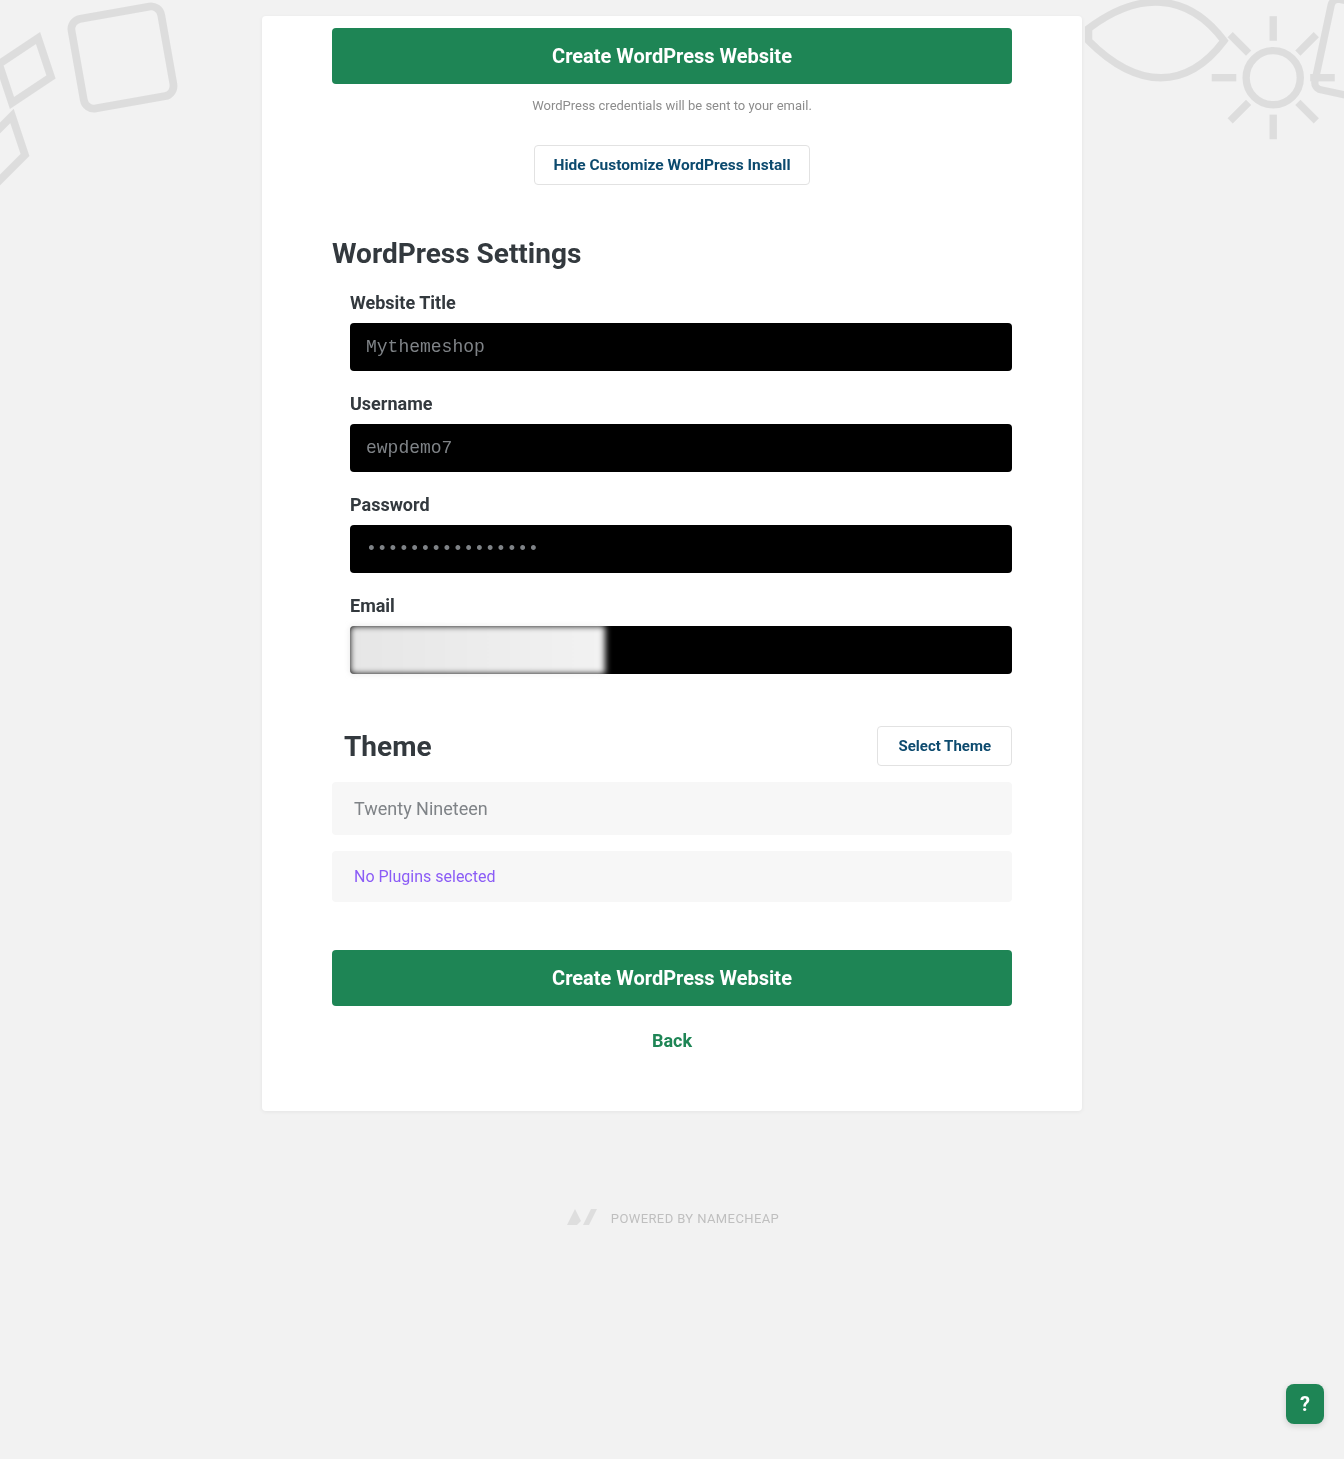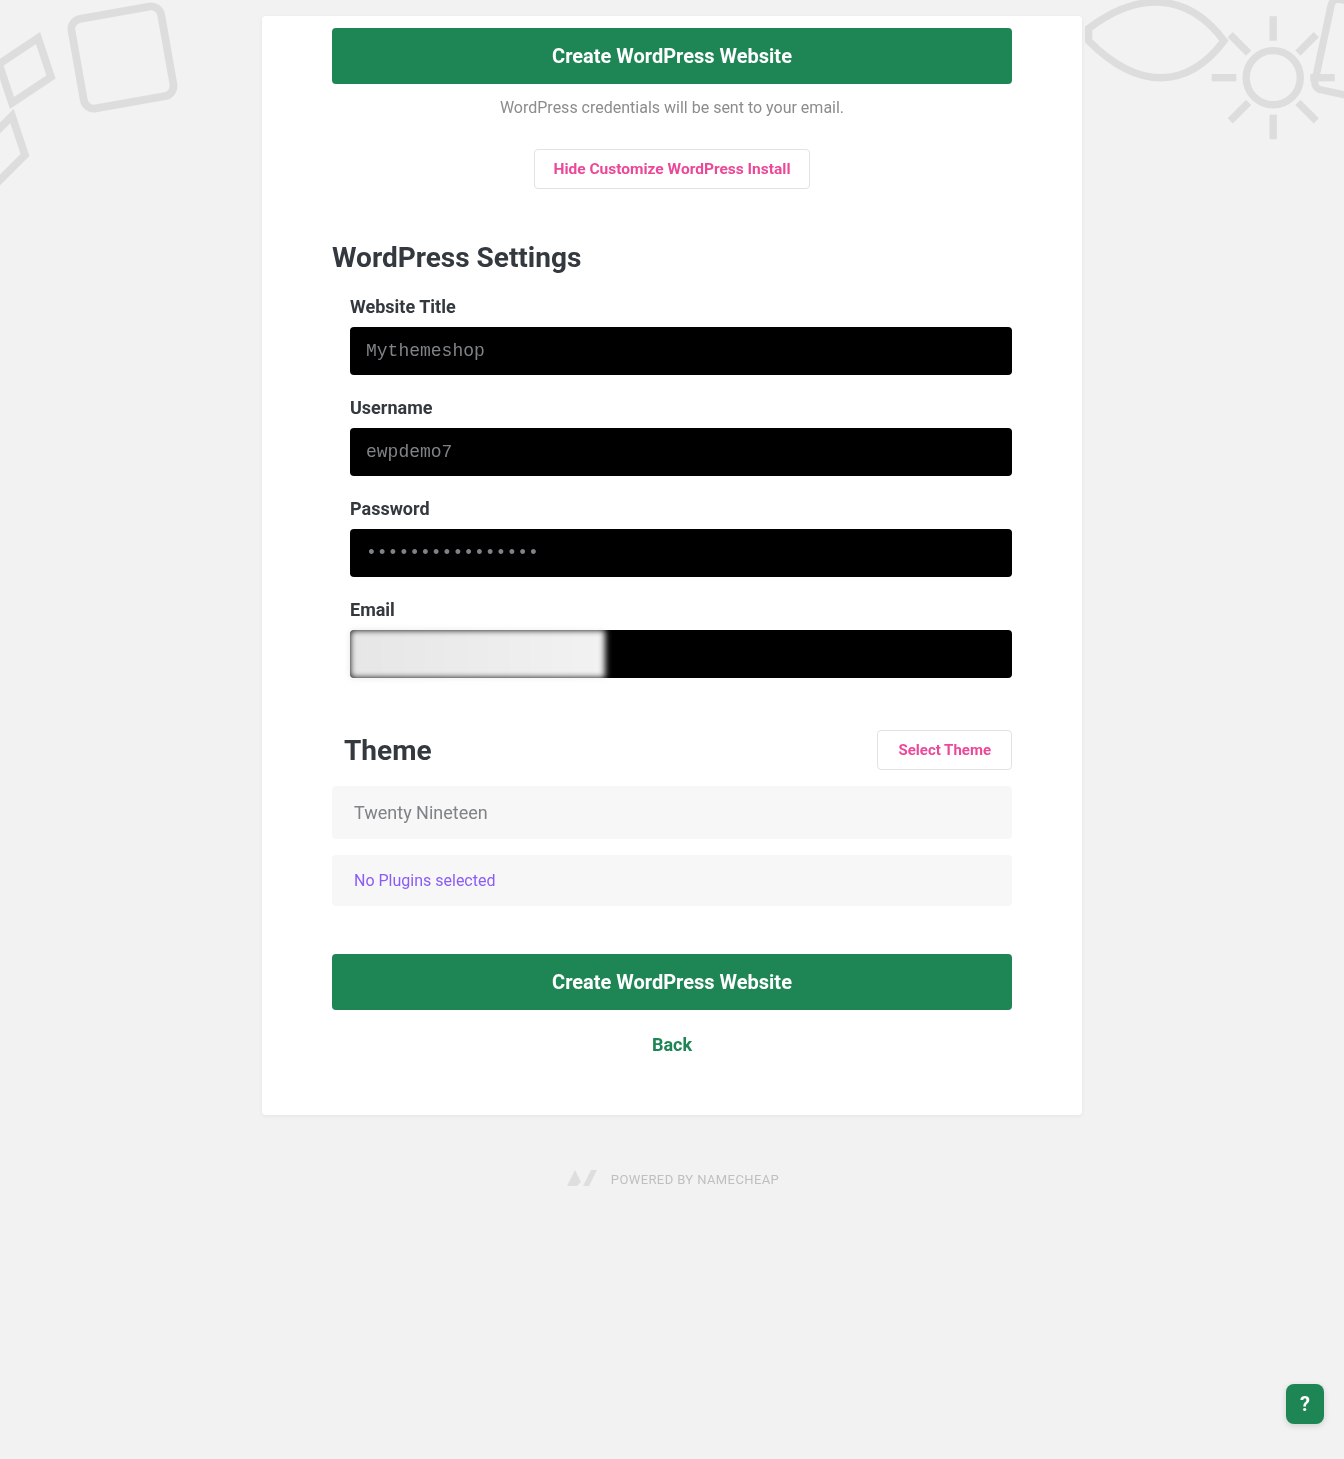--- a/index.html
+++ b/index.html
@@ -46,28 +46,28 @@
       border: none;
       border-radius: 4px;
       padding: 16px 0;
       cursor: pointer;
       font-family: inherit;
     }
 
     .muted-note {
       text-align: center;
       color: #8c8c8c;
-      font-size: 16px;
+      font-size: 13px;
       margin-top: 14px;
     }
 
     .btn-outline {
       display: inline-block;
       background: #fff;
-      color: #ec4899;
+      color: #0c4a6e;
       font-weight: 700;
       font-size: 15.5px;
       border: 1px solid #e2e2e2;
       border-radius: 4px;
       padding: 10px 18px;
       cursor: pointer;
       font-family: inherit;
     }
 
     .btn-center-wrap { text-align: center; margin-top: 32px; }
@@ -160,21 +160,21 @@
       margin-top: 24px;
       text-align: center;
       color: #1e8555;
       font-size: 18px;
       font-weight: 700;
       cursor: pointer;
     }
 
     .footer {
       text-align: center;
-      margin-top: 53px;
+      margin-top: 96px;
       margin-bottom: 40px;
       color: #bfbfbf;
       font-size: 13px;
       letter-spacing: 0.4px;
       display: flex;
       align-items: center;
       justify-content: center;
       gap: 12px;
     }
     .footer svg { opacity: 0.55; }

